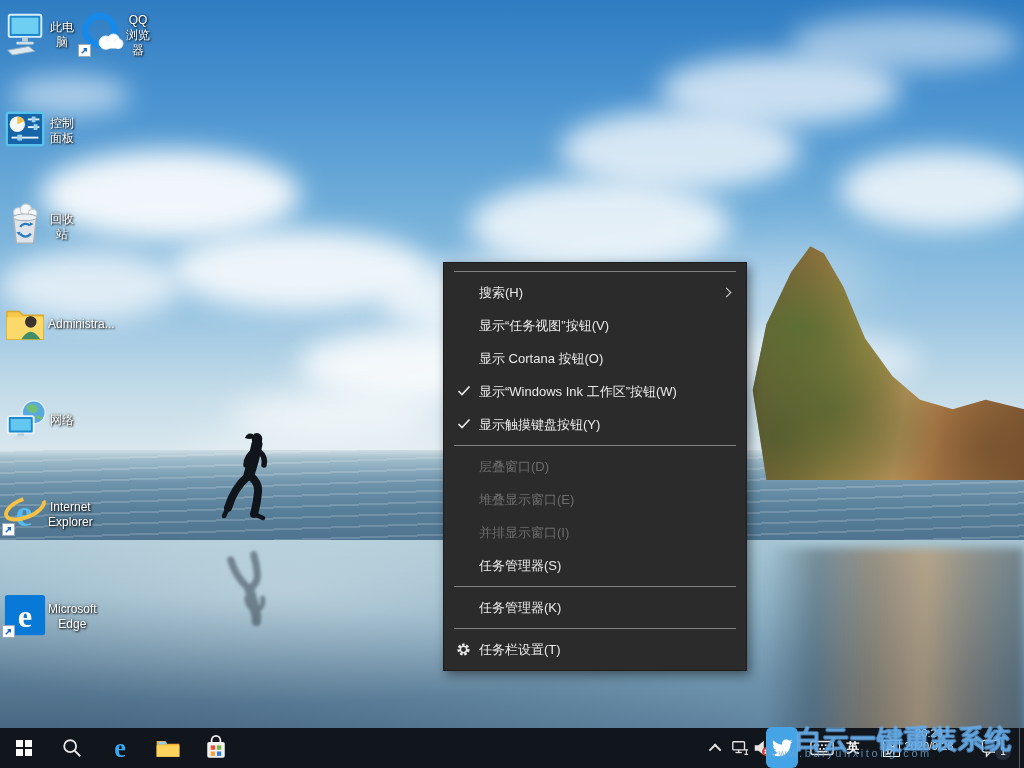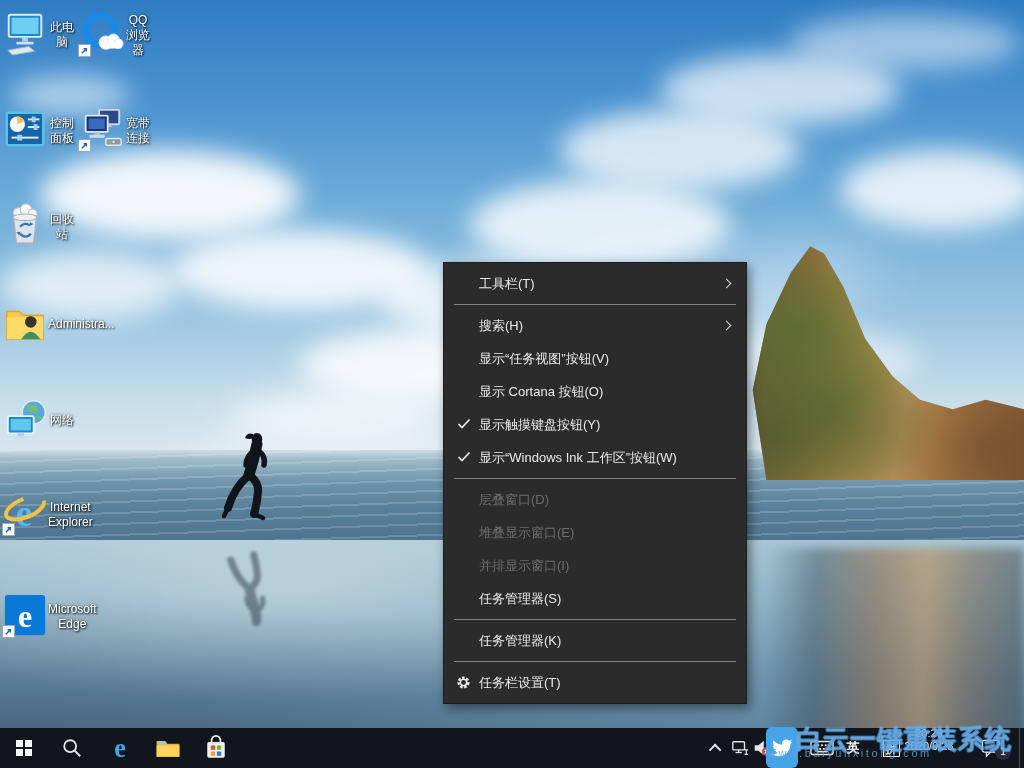--- a/index.html
+++ b/index.html
@@ -184,41 +184,20 @@
           <line x1="10" y1="33" x2="38" y2="33"></line>
         </g>
         <rect x="31" y="11" width="4" height="6" fill="#9fd4ef"></rect>
         <rect x="33" y="19" width="4" height="6" fill="#9fd4ef"></rect>
         <rect x="16" y="30" width="5" height="6" fill="#9fd4ef"></rect>
       </svg>
     </div>
     <div class="lbl">控制面板</div>
   </div>
 
-  <div class="dicon" style="left:78px;top:106px;">
-    <div class="glyph">
-      <svg width="46" height="46" viewBox="0 0 48 48">
-        <rect x="22" y="4" width="21" height="15" rx="1" fill="#2a4a8a" stroke="#cdd9e2" stroke-width="2"></rect>
-        <rect x="29" y="19" width="6" height="3" fill="#b9c6d0"></rect>
-        <rect x="8" y="10" width="23" height="17" rx="1" fill="#16316b" stroke="#dde6ec" stroke-width="2"></rect>
-        <rect x="11" y="13" width="17" height="11" fill="#3a6ac0"></rect>
-        <rect x="17" y="27" width="6" height="3" fill="#b9c6d0"></rect>
-        <rect x="12" y="30" width="16" height="3" rx="1" fill="#cfdbe3"></rect>
-        <rect x="29" y="34" width="16" height="7" rx="2" fill="#8e9aa6" stroke="#e2e8ee" stroke-width="1.5"></rect>
-        <circle cx="33" cy="37.5" r="1.2" fill="#3ee07a"></circle>
-          <circle cx="37" cy="37.5" r="1.2" fill="#e8e8e8"></circle>
-      </svg>
-      <span class="shortcut">
-        <svg width="9" height="9" viewBox="0 0 10 10">
-            <path d="M2,8 L7,3 M4,3 L7,3 L7,6" stroke="#1b66c9" stroke-width="1.6" fill="none"></path>
-          </svg>
-      </span>
-    </div>
-    <div class="lbl">宽带连接</div>
-  </div>
 
   <div class="dicon" style="left:2px;top:300px;">
     <div class="glyph">
       <svg width="46" height="46" viewBox="0 0 48 48">
         <path d="M5,12 L18,12 L22,16 L43,16 L43,41 L5,41 Z" fill="#f7c94c" stroke="#d9a92c" stroke-width="1.5"></path>
         <path d="M5,18 L43,18 L43,41 L5,41 Z" fill="#fbd96a"></path>
         <circle cx="30" cy="23" r="6" fill="#3a332e"></circle>
         <path d="M20,41 Q30,25 40,41 Z" fill="#3f8f6a"></path>
         <path d="M26,20 a6,6 0 0 1 9,2" stroke="#3a332e" stroke-width="3" fill="none"></path>
       </svg>
@@ -286,50 +265,46 @@
       <span class="shortcut">
         <svg width="9" height="9" viewBox="0 0 10 10">
             <path d="M2,8 L7,3 M4,3 L7,3 L7,6" stroke="#1b66c9" stroke-width="1.6" fill="none"></path>
           </svg>
       </span>
     </div>
     <div class="lbl">Microsoft Edge</div>
   </div>
 
   <div class="menu">
-    <div class="mi">
-      <span>工具栏(T)</span>
-      <span class="mi-arrow"></span>
-    </div>
     <div class="sep"></div>
     <div class="mi">
       <span>搜索(H)</span>
       <span class="mi-arrow"></span>
     </div>
     <div class="mi">
       <span>显示“任务视图”按钮(V)</span>
     </div>
     <div class="mi">
       <span>显示 Cortana 按钮(O)</span>
     </div>
     <div class="mi">
       <span class="mi-check">
         <svg width="16" height="16" viewBox="0 0 16 16">
             <polyline points="2.5,8 6,11.5 13.5,3.5" fill="none" stroke="#e8e8e8" stroke-width="1.7"></polyline>
           </svg>
       </span>
-      <span>显示触摸键盘按钮(Y)</span>
+      <span>显示“Windows Ink 工作区”按钮(W)</span>
     </div>
     <div class="mi">
       <span class="mi-check">
         <svg width="16" height="16" viewBox="0 0 16 16">
             <polyline points="2.5,8 6,11.5 13.5,3.5" fill="none" stroke="#e8e8e8" stroke-width="1.7"></polyline>
           </svg>
       </span>
-      <span>显示“Windows Ink 工作区”按钮(W)</span>
+      <span>显示触摸键盘按钮(Y)</span>
     </div>
     <div class="sep"></div>
     <div class="mi disabled">
       <span>层叠窗口(D)</span>
     </div>
     <div class="mi disabled">
       <span>堆叠显示窗口(E)</span>
     </div>
     <div class="mi disabled">
       <span>并排显示窗口(I)</span>

